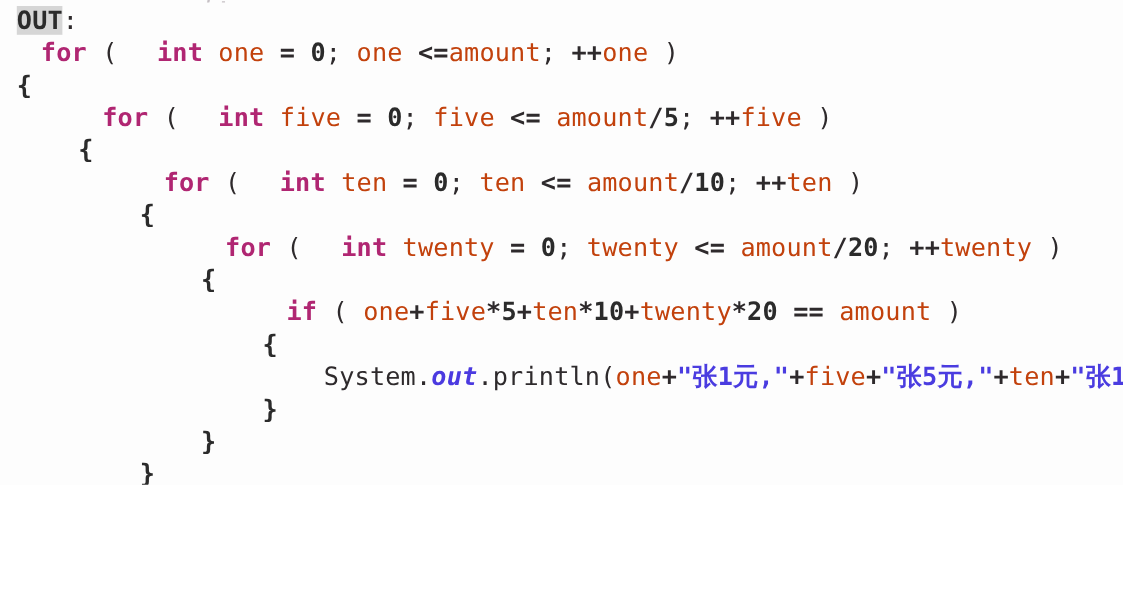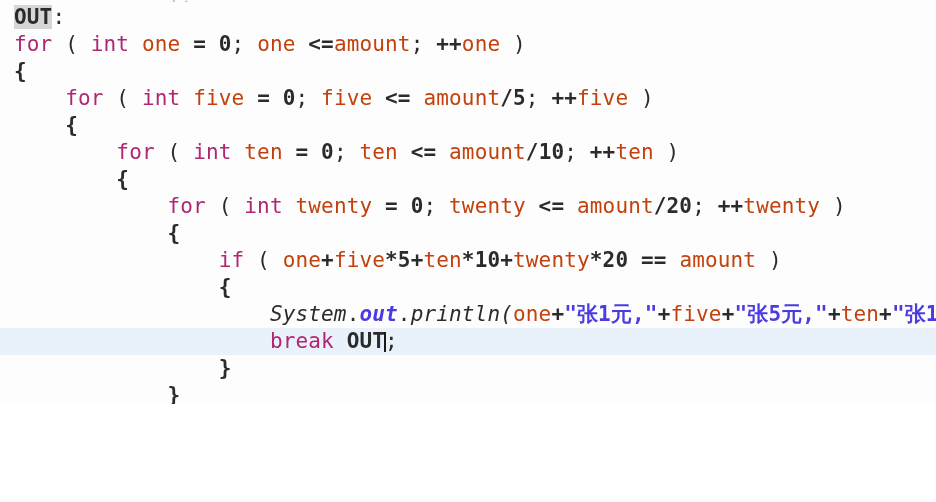--- a/index.html
+++ b/index.html
@@ -56,23 +56,23 @@
     padding-left: 14px;
     box-sizing: border-box;
     overflow: hidden;
   }
 
   .line.caret-line {
     background: #e9f1fb;
   }
 
   
-  .kw       { color: #b02672; font-weight: normal; }
+  .kw       { color: #b02672; font-weight: bold; margin-left: 20px; }
   .id       { color: #c2410c; }
-  .plain    { color: #2e2a2c; font-style: italic; }
+  .plain    { color: #2e2a2c; }
   .num      { color: #2b2b2b; font-weight: bold; }
   .str      { color: #4a3ce0; font-weight: bold; }
   .field    { color: #4b3ae0; font-style: italic; font-weight: bold; }
   .punct    { color: #2e2a2c; }
   .op       { color: #2e2a2c; font-weight: bold; }
   .brace    { color: #2b2b2b; font-weight: bold; }
   .label    { color: #2b2b2b; font-weight: bold; }
 
   .hl-ident {
     background: #d6d6d6;
@@ -100,21 +100,20 @@
       <div class="line"><span class="brace">{</span></div>
       <div class="line"><span class="plain">    </span><span class="kw">for</span><span class="punct"> ( </span><span class="kw">int</span><span class="id"> five </span><span class="op">=</span><span class="plain"> </span><span class="num">0</span><span class="punct">; </span><span class="id">five </span><span class="op">&lt;=</span><span class="plain"> </span><span class="id">amount</span><span class="op">/</span><span class="num">5</span><span class="punct">; </span><span class="op">++</span><span class="id">five</span><span class="punct"> )</span></div>
       <div class="line"><span class="plain">    </span><span class="brace">{</span></div>
       <div class="line"><span class="plain">        </span><span class="kw">for</span><span class="punct"> ( </span><span class="kw">int</span><span class="id"> ten </span><span class="op">=</span><span class="plain"> </span><span class="num">0</span><span class="punct">; </span><span class="id">ten </span><span class="op">&lt;=</span><span class="plain"> </span><span class="id">amount</span><span class="op">/</span><span class="num">10</span><span class="punct">; </span><span class="op">++</span><span class="id">ten</span><span class="punct"> )</span></div>
       <div class="line"><span class="plain">        </span><span class="brace">{</span></div>
       <div class="line"><span class="plain">            </span><span class="kw">for</span><span class="punct"> ( </span><span class="kw">int</span><span class="id"> twenty </span><span class="op">=</span><span class="plain"> </span><span class="num">0</span><span class="punct">; </span><span class="id">twenty </span><span class="op">&lt;=</span><span class="plain"> </span><span class="id">amount</span><span class="op">/</span><span class="num">20</span><span class="punct">; </span><span class="op">++</span><span class="id">twenty</span><span class="punct"> )</span></div>
       <div class="line"><span class="plain">            </span><span class="brace">{</span></div>
       <div class="line"><span class="plain">                </span><span class="kw">if</span><span class="punct"> ( </span><span class="id">one</span><span class="op">+</span><span class="id">five</span><span class="op">*</span><span class="num">5</span><span class="op">+</span><span class="id">ten</span><span class="op">*</span><span class="num">10</span><span class="op">+</span><span class="id">twenty</span><span class="op">*</span><span class="num">20</span><span class="plain"> </span><span class="op">==</span><span class="plain"> </span><span class="id">amount</span><span class="punct"> )</span></div>
       <div class="line"><span class="plain">                </span><span class="brace">{</span></div>
       <div class="line"><span class="plain">                    </span><span class="plain">System</span><span class="punct">.</span><span class="field">out</span><span class="punct">.</span><span class="plain">println(</span><span class="id">one</span><span class="op">+</span><span class="str">"张1元,"</span><span class="op">+</span><span class="id">five</span><span class="op">+</span><span class="str">"张5元,"</span><span class="op">+</span><span class="id">ten</span><span class="op">+</span><span class="str">"张10元,"</span></div>
-      <div class="line caret-line"><span class="plain">                    </span><span class="kw">break</span><span class="plain"> </span><span class="label">OUT</span><span class="caret"></span><span class="punct">;</span></div>
       <div class="line"><span class="plain">                </span><span class="brace">}</span></div>
       <div class="line"><span class="plain">            </span><span class="brace">}</span></div>
       <div class="line"><span class="plain">        </span><span class="brace">}</span></div>
       <div class="line"><span class="plain">    </span><span class="brace">}</span></div>
       <div class="line"><span class="brace hl-ident">}</span></div>
     </div>
 
 </div>
 
 </body></html>

